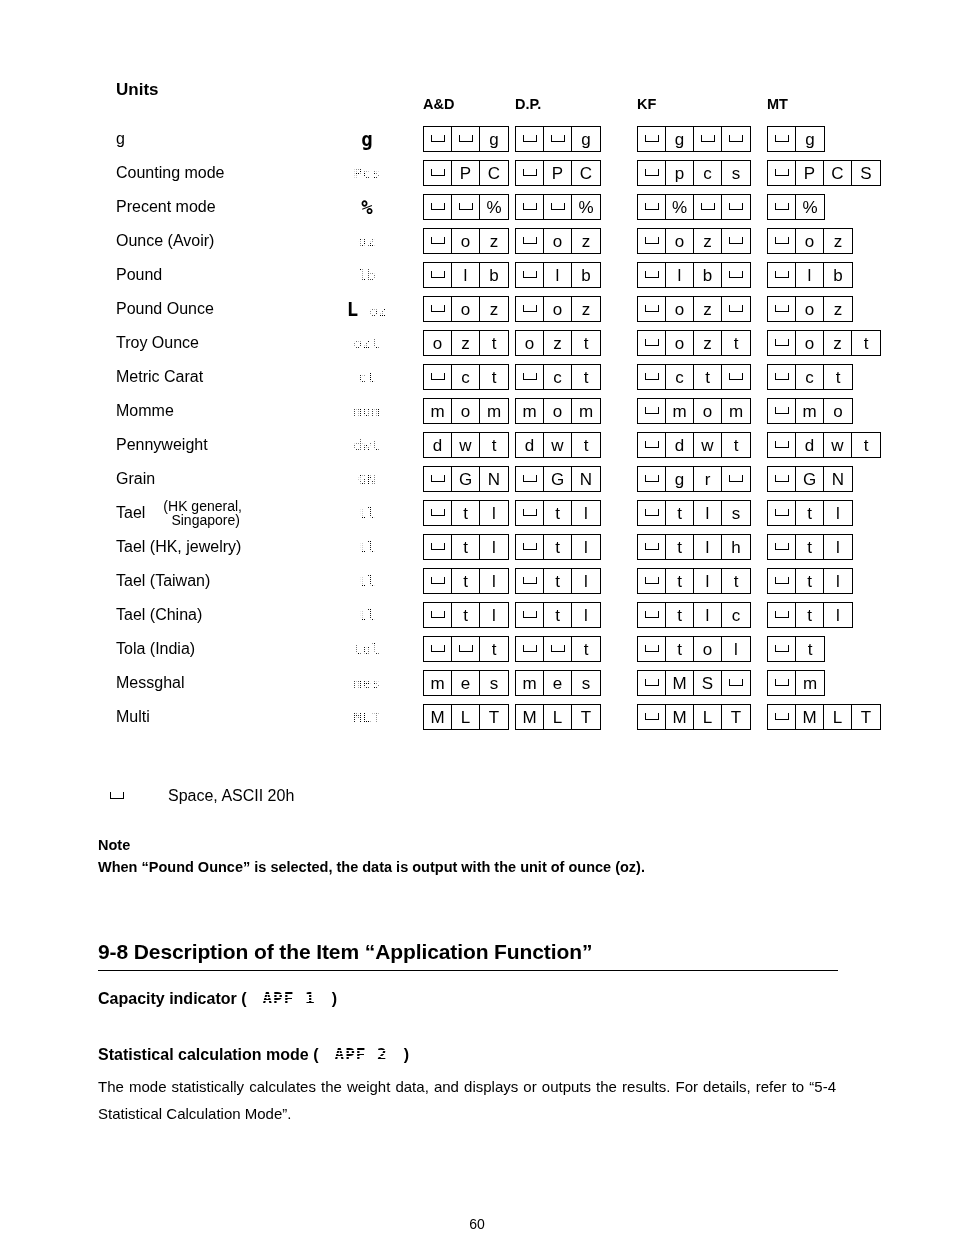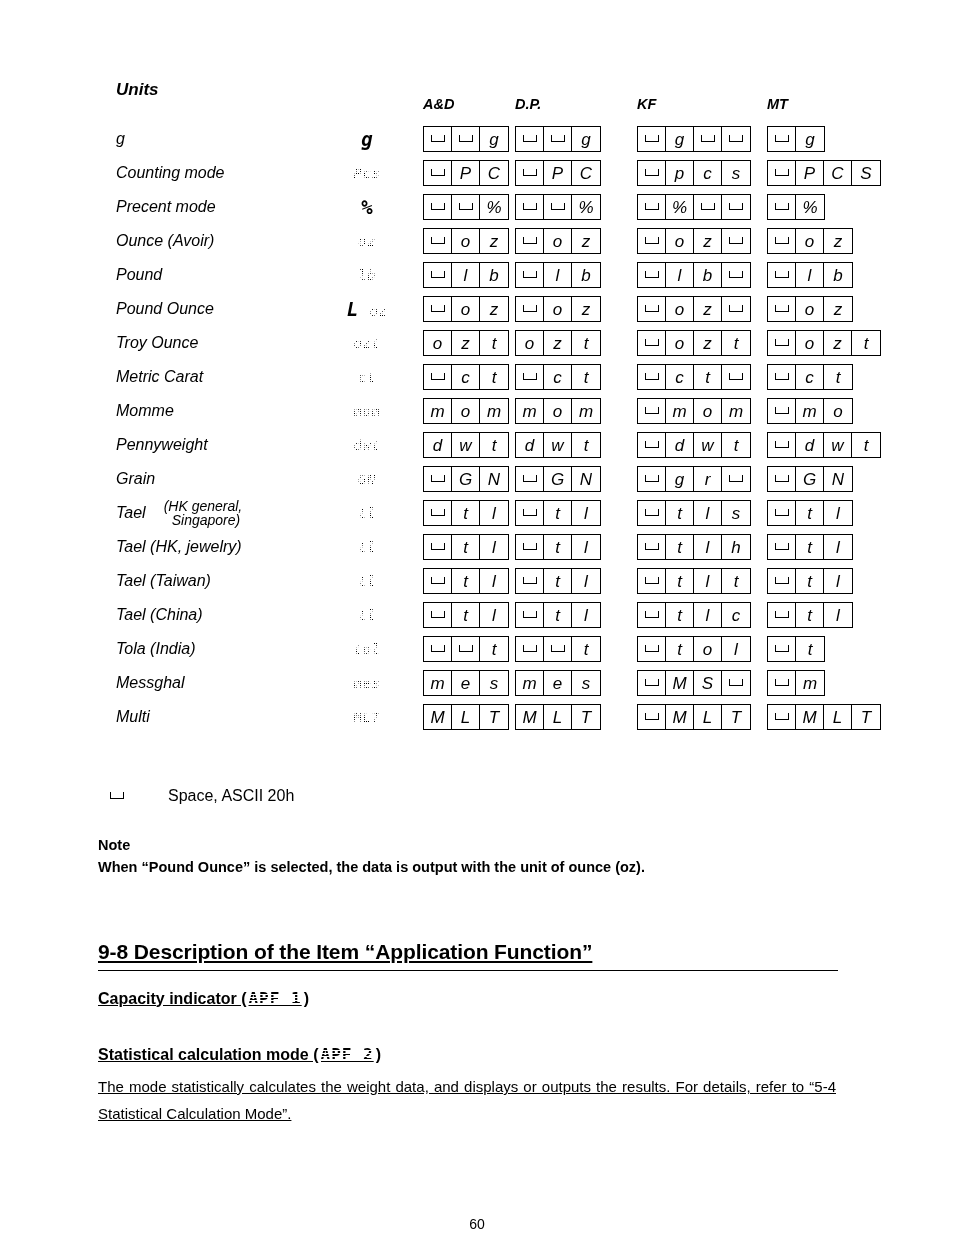--- a/index.html
+++ b/index.html
@@ -16,21 +16,21 @@
 
   .page { position: relative; width: 954px; height: 1235px; }
 
   
   .units-table {
     position: absolute;
     left: 116px;
     top: 80px;
     width: 790px;
   }
-  .units-table table { border-collapse: collapse; font-style: italic; }
+  .units-table table { border-collapse: collapse; }
 
   .hdr-row td { vertical-align: bottom; padding: 0; }
   .units-title {
     font-size: 17px;
     font-weight: bold;
     padding-bottom: 22px !important;
     white-space: nowrap;
   }
   .col-hdr {
     font-size: 14.5px;
@@ -166,21 +166,20 @@
     font-weight: bold;
     line-height: 22px;
   }
 
   
   .section {
     position: absolute;
     left: 98px;
     top: 940px;
     width: 740px;
-    text-decoration: underline;
   }
   .sec-title {
     font-size: 21px;
     font-weight: bold;
     letter-spacing: -0.1px;
     white-space: nowrap;
     padding-bottom: 6px;
   }
   .rule {
     border-bottom: 1.8px solid #000;
@@ -188,21 +187,21 @@
     margin-bottom: 18px;
   }
   .sub-head {
     font-size: 16px;
     font-weight: bold;
     margin-bottom: 9px;
     display: flex;
     align-items: center;
     white-space: nowrap;
   }
-  .sub-head .seg { margin: 0 2px; }
+  .sub-head .seg { margin: 0 16px; }
   .body-txt {
     font-size: 15px;
     line-height: 27px;
     text-align: justify;
     width: 738px;
   }
   .gap { height: 28px; }
 
   
   .footer {

